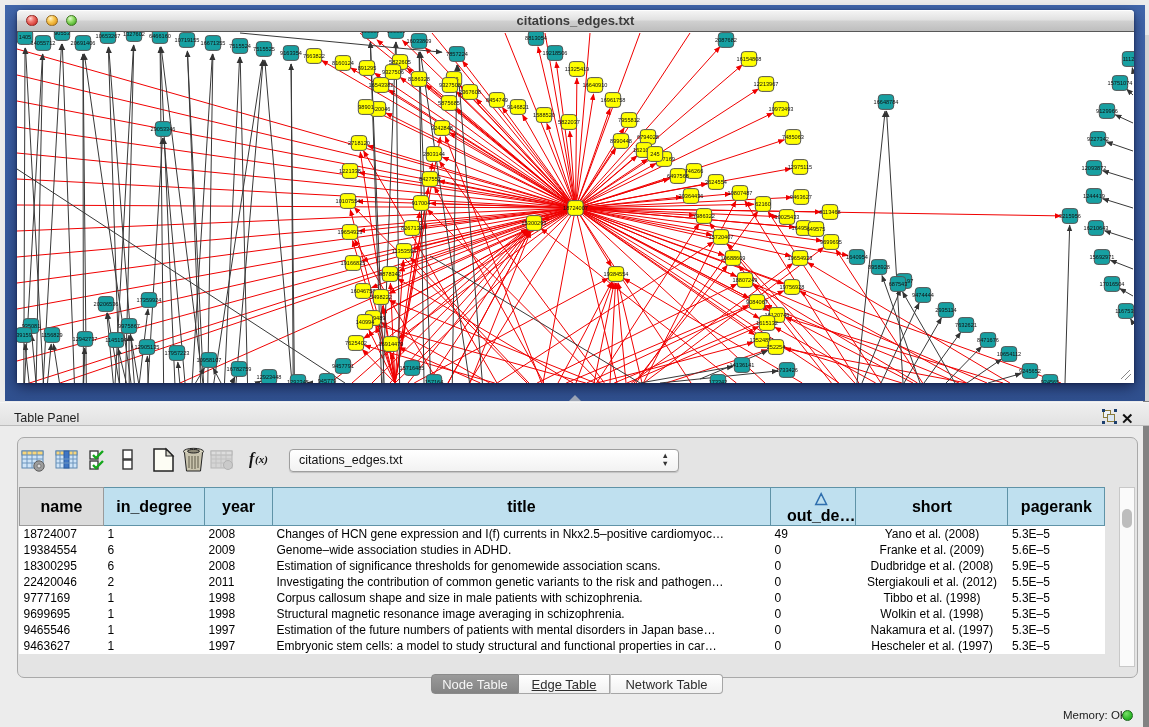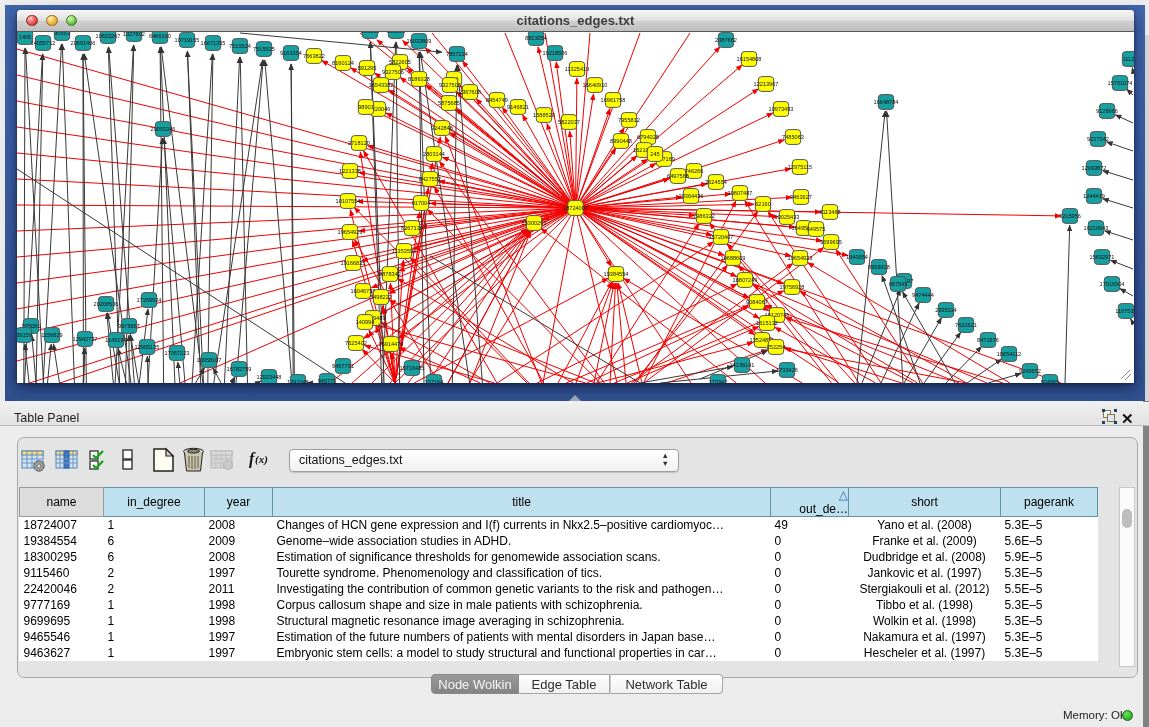--- a/index.html
+++ b/index.html
@@ -17,29 +17,29 @@
 #notch{position:absolute;left:569px;top:395px;width:0;height:0;border-left:6px solid transparent;border-right:6px solid transparent;border-bottom:6px solid #9aa4b5;}
 #tp-bar{position:absolute;left:0;top:402px;width:1149px;height:24px;background:linear-gradient(180deg,#efefef,#e2e2e2);border-top:1px solid #f5f5f5;border-bottom:1px solid #bcbcbc;}
 #tp-title{position:absolute;left:14px;top:8px;font-size:12.5px;color:#1e1e1e;}
 #tp-float{position:absolute;left:1102px;top:6px;width:15px;height:15px;}
 #tp-x{position:absolute;left:1121px;top:6.5px;font-size:15px;font-weight:bold;color:#111;}
 #container{position:absolute;left:17px;top:437px;width:1121px;height:241px;background:#e4e4e4;border:1px solid #a9a9a9;border-radius:7px;}
 #toolbar{position:absolute;left:0px;top:440px;width:1149px;height:36px;}
 #combo{position:absolute;left:289px;top:449px;width:390px;height:23px;background:linear-gradient(180deg,#ffffff,#f2f2f2);border:1px solid #9e9e9e;border-radius:4px;box-shadow:0 1px 1px rgba(0,0,0,.15);font-size:12.5px;color:#111;line-height:21px;padding-left:9px;}
 #combo .arrows{position:absolute;right:9px;top:2px;font-size:7.5px;line-height:7.5px;color:#333;text-align:center;}
 table.t{position:absolute;left:19px;top:487px;border-collapse:collapse;table-layout:fixed;font-size:12px;color:#000;background:#fff;}
-table.t th{background:#bfe0ef;border:1px solid #5f93a7;font-weight:normal;font-size:12px;height:19px;padding:0;}
+table.t th{background:#bfe0ef;border:1px solid #5f93a7;font-weight:bold;font-size:16px;height:19px;padding:0;}
 table.t th.g{background:#dcdcdc;border:1px solid #9a9a9a;}
 table.t td{height:16px;padding:0 0 0 4px;white-space:nowrap;overflow:hidden;border:none;}
 table.t td.c5{text-align:center;padding:0;margin-top:12px;}
 #vscroll{position:absolute;left:1119px;top:487px;width:16px;height:180px;background:#fafafa;border:1px solid #c8c8c8;}
 #vthumb{position:absolute;left:1122px;top:509px;width:10px;height:19px;background:#bdbdbd;border-radius:5px;}
 .tab{position:absolute;top:674px;height:20px;font-size:13px;text-align:center;line-height:19px;color:#2e2e2e;background:linear-gradient(180deg,#ffffff,#f1f1f1);border:1px solid #a6a6a6;}
 #tab1{left:431px;width:88px;border-radius:4px 0 0 4px;background:linear-gradient(180deg,#9a9a9a,#838383);color:#f6f6f6;border-color:#8a8a8a;}
-#tab2{left:519px;width:91px;border-left:none;}
+#tab2{left:519px;width:91px;border-left:none;text-decoration:underline;}
 #tab3{left:610px;width:113px;border-radius:0 4px 4px 0;border-left:1px solid #c9c9c9;}
 #mem{position:absolute;left:1063px;top:709px;font-size:11.5px;color:#1c1c1c;}
 #memdot{position:absolute;left:1122px;top:710px;width:11px;height:11px;border-radius:50%;background:radial-gradient(circle at 38% 30%,#7ae06a,#2fb92a 60%,#1f9e1e);border:1px solid #1a661a;}
 </style></head>
 <body>
 <div id="net-panel"></div>
 <div id="net-scroll"></div>
 <div id="right-dark"></div>
 <div id="macwin">
   <div id="titlebar">
@@ -688,21 +688,21 @@
       <col style="width:78px">
       <col style="width:152px">
       <col style="width:97px">
     </colgroup>
 <tbody>
       <tr>
         <th class="g">name</th>
         <th>in_degree</th>
         <th>year</th>
         <th>title</th>
-        <th style="text-align:right;padding-left:16px"><span style="color:#2f6fae">△</span> out_de…</th>
+        <th style="text-align:center;padding-left:16px"><span style="color:#2f6fae">△</span> out_de…</th>
         <th>short</th>
         <th>pagerank</th>
       </tr>
 <tr>
         <td class="c0">18724007</td>
         <td class="c1">1</td>
         <td class="c2">2008</td>
         <td class="c3">Changes of HCN gene expression and I(f) currents in Nkx2.5–positive cardiomyoc…</td>
         <td class="c4">49</td>
         <td class="c5">Yano et al. (2008)</td>
@@ -720,29 +720,20 @@
 <tr>
         <td class="c0">18300295</td>
         <td class="c1">6</td>
         <td class="c2">2008</td>
         <td class="c3">Estimation of significance thresholds for genomewide association scans.</td>
         <td class="c4">0</td>
         <td class="c5">Dudbridge et al. (2008)</td>
         <td class="c6">5.9E–5</td>
       </tr>
 <tr>
-        <td class="c0">9115460</td>
-        <td class="c1">2</td>
-        <td class="c2">1997</td>
-        <td class="c3">Tourette syndrome. Phenomenology and classification of tics.</td>
-        <td class="c4">0</td>
-        <td class="c5">Jankovic et al. (1997)</td>
-        <td class="c6">5.3E–5</td>
-      </tr>
-<tr>
         <td class="c0">22420046</td>
         <td class="c1">2</td>
         <td class="c2">2011</td>
         <td class="c3">Investigating the contribution of common genetic variants to the risk and pathogen…</td>
         <td class="c4">0</td>
         <td class="c5">Stergiakouli et al. (2012)</td>
         <td class="c6">5.5E–5</td>
       </tr>
 <tr>
         <td class="c0">9777169</td>
@@ -777,16 +768,16 @@
         <td class="c2">1997</td>
         <td class="c3">Embryonic stem cells: a model to study structural and functional properties in car…</td>
         <td class="c4">0</td>
         <td class="c5">Hescheler et al. (1997)</td>
         <td class="c6">5.3E–5</td>
       </tr>
 </tbody>
   </table>
 <div id="vscroll"></div>
 <div id="vthumb"></div>
-<div class="tab" id="tab1">Node Wolkin</div>
+<div class="tab" id="tab1">Node Table</div>
 <div class="tab" id="tab2">Edge Table</div>
 <div class="tab" id="tab3">Network Table</div>
 <div id="mem">Memory: OK</div>
 <div id="memdot"></div>
 </body></html>

